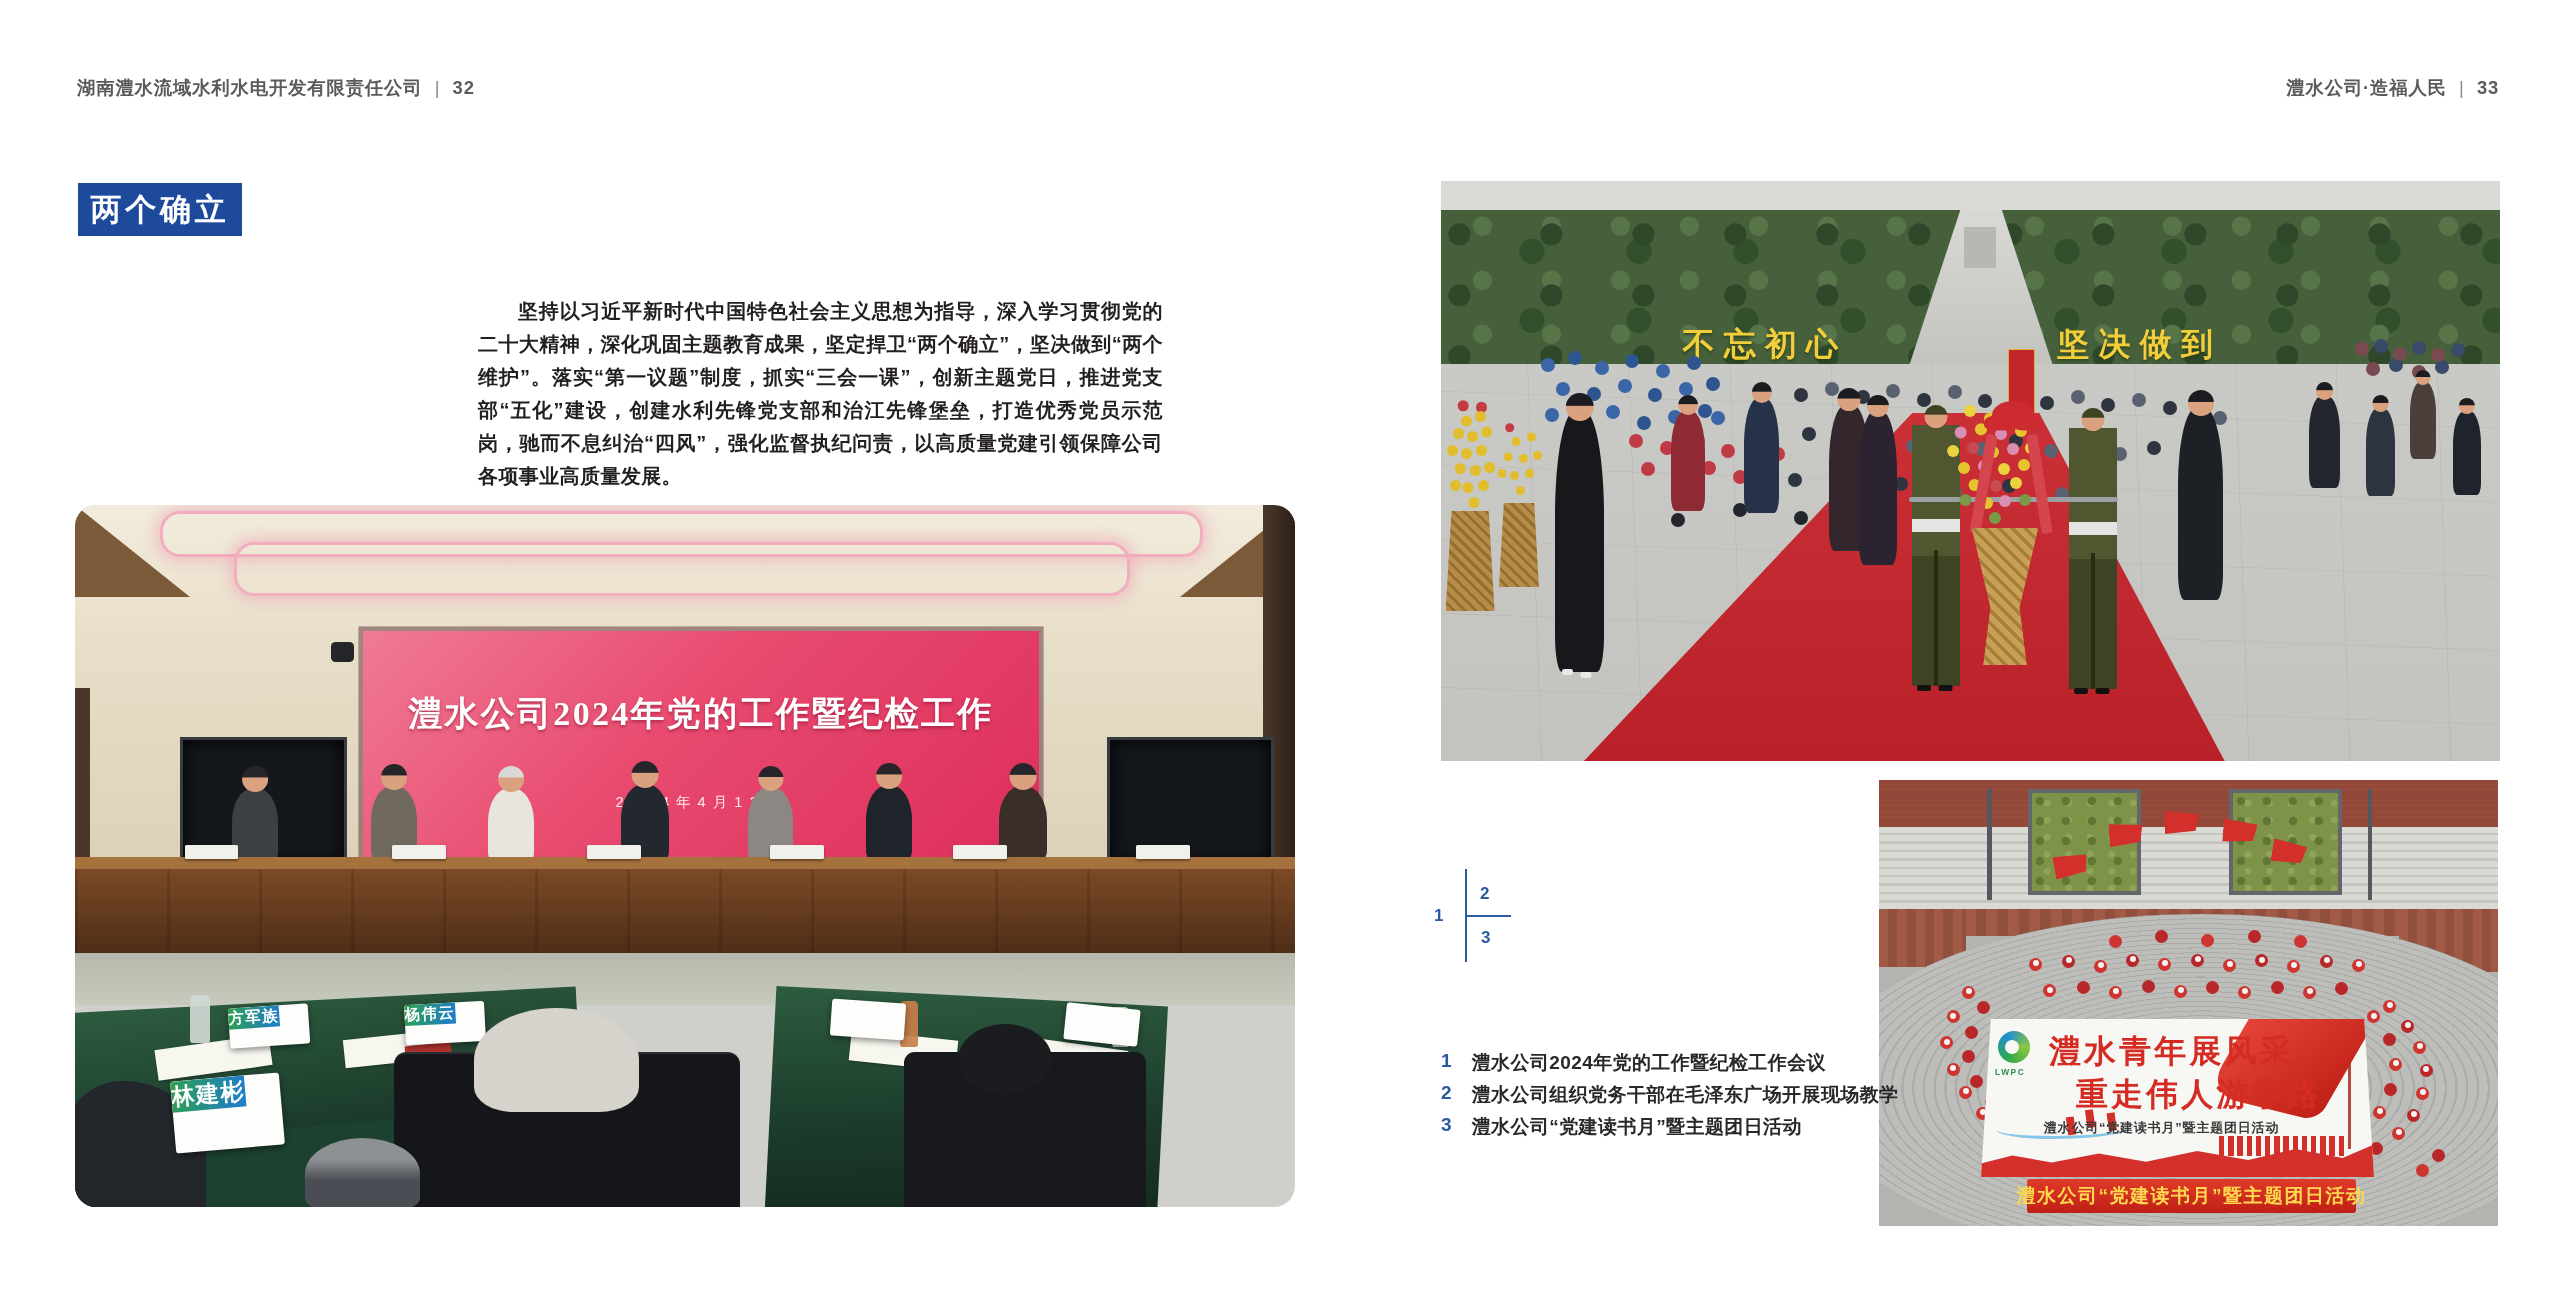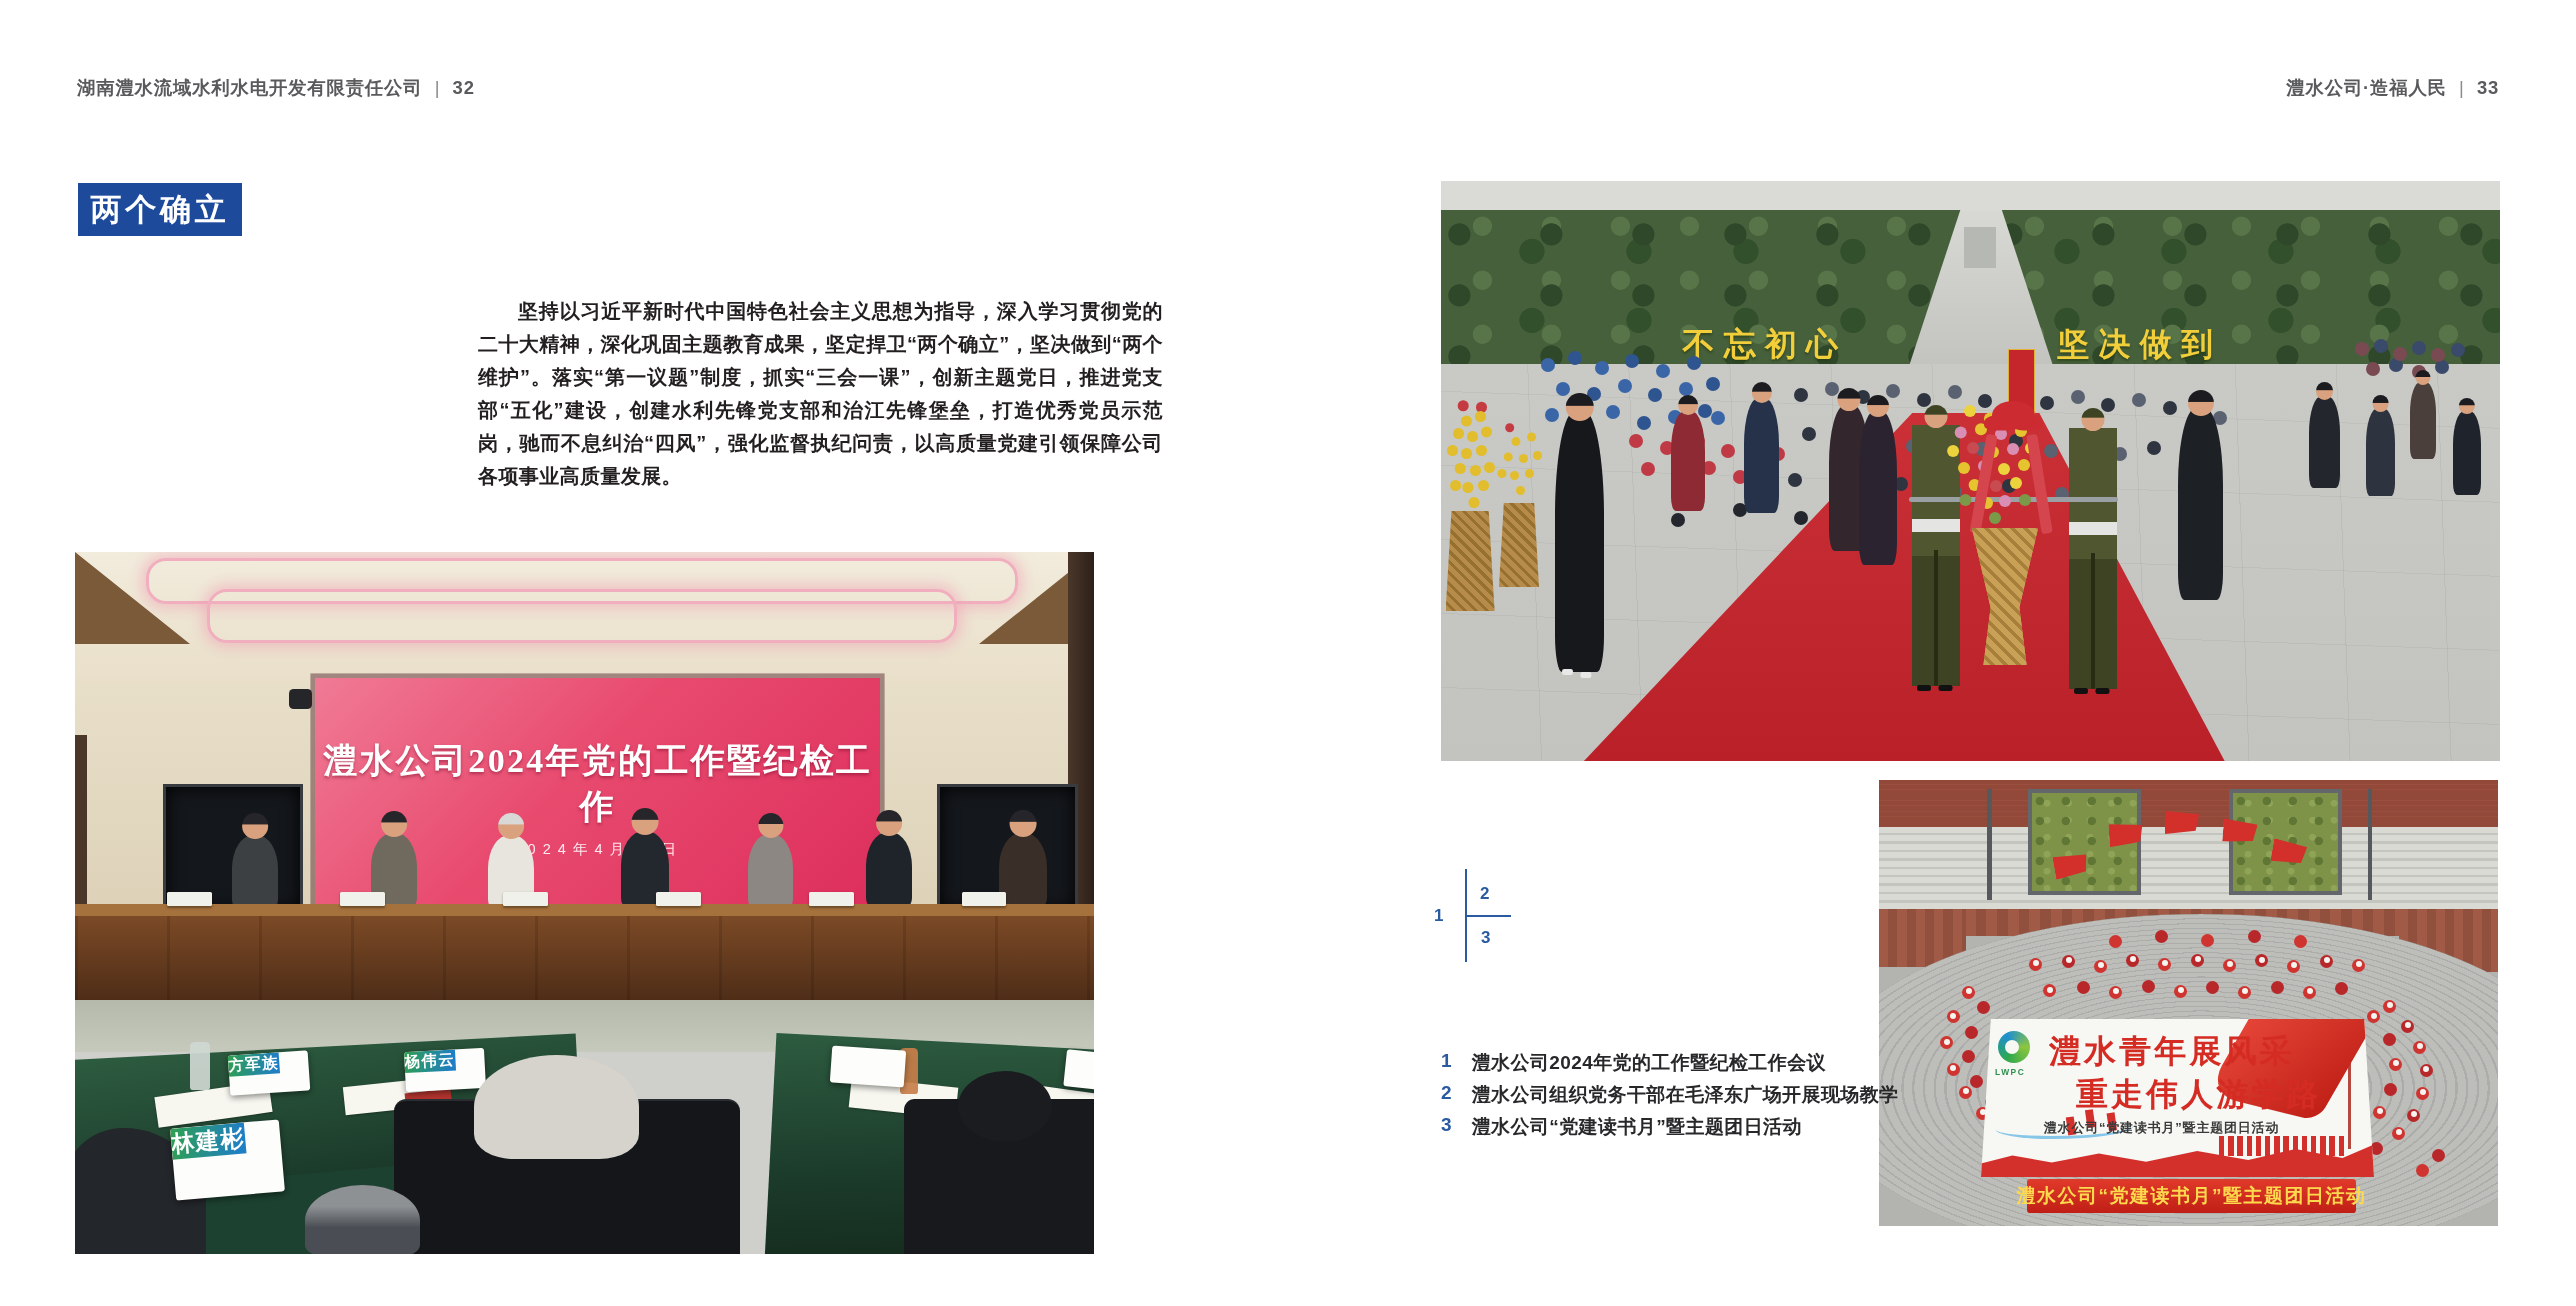--- a/index.html
+++ b/index.html
@@ -16,21 +16,21 @@
     color:#fff;font-size:31px;font-weight:700;letter-spacing:3.8px;display:flex;align-items:center;justify-content:center;}
 
   
   .para{position:absolute;left:463px;top:295px;width:685px;font-size:20px;line-height:33px;
     font-weight:700;color:#231f20;text-align:justify;text-indent:2em;letter-spacing:0.4px;margin-left:15px;}
 
   .photo{position:absolute;overflow:hidden;background:#cfcfcb;}
   .photo *{position:absolute;}
 
   
-  .p1{left:75px;top:552px;width:1019px;height:702px;}
+  .p1{left:75px;top:505px;width:1220px;height:702px;border-radius:21px;}
   .p1-ceiling{left:0;top:0;width:100%;height:19%;background:linear-gradient(#f2ecdd,#e9dfc9);}
   .p1-cove{border:3.8px solid #f0aebe;border-radius:20px;box-shadow:0 0 14px 4.6px rgba(240,160,180,.55);}
   .p1-cove1{left:7%;top:6.1px;width:85%;height:40px;}
   .p1-cove2{left:13%;top:37px;width:73%;height:48px;}
   .p1-beam{width:0;height:0;border-style:solid;}
   .p1-beam-l{left:0;top:0;border-width:92px 0 0 115px;border-color:transparent transparent transparent #7b5a39;}
   .p1-beam-r{right:0;top:0;border-width:0 0 92px 115px;border-color:transparent transparent #7b5a39 transparent;}
   .p1-wall{left:0;top:19%;width:100%;height:32%;background:linear-gradient(#e8dfc9,#ddd2b8);}
   .p1-colr{right:0;top:0;width:2.6%;height:64%;background:linear-gradient(90deg,#4a372a,#2d2018);}
   .p1-coll{left:0;top:26%;width:1.2%;height:38%;background:#4a372a;}

